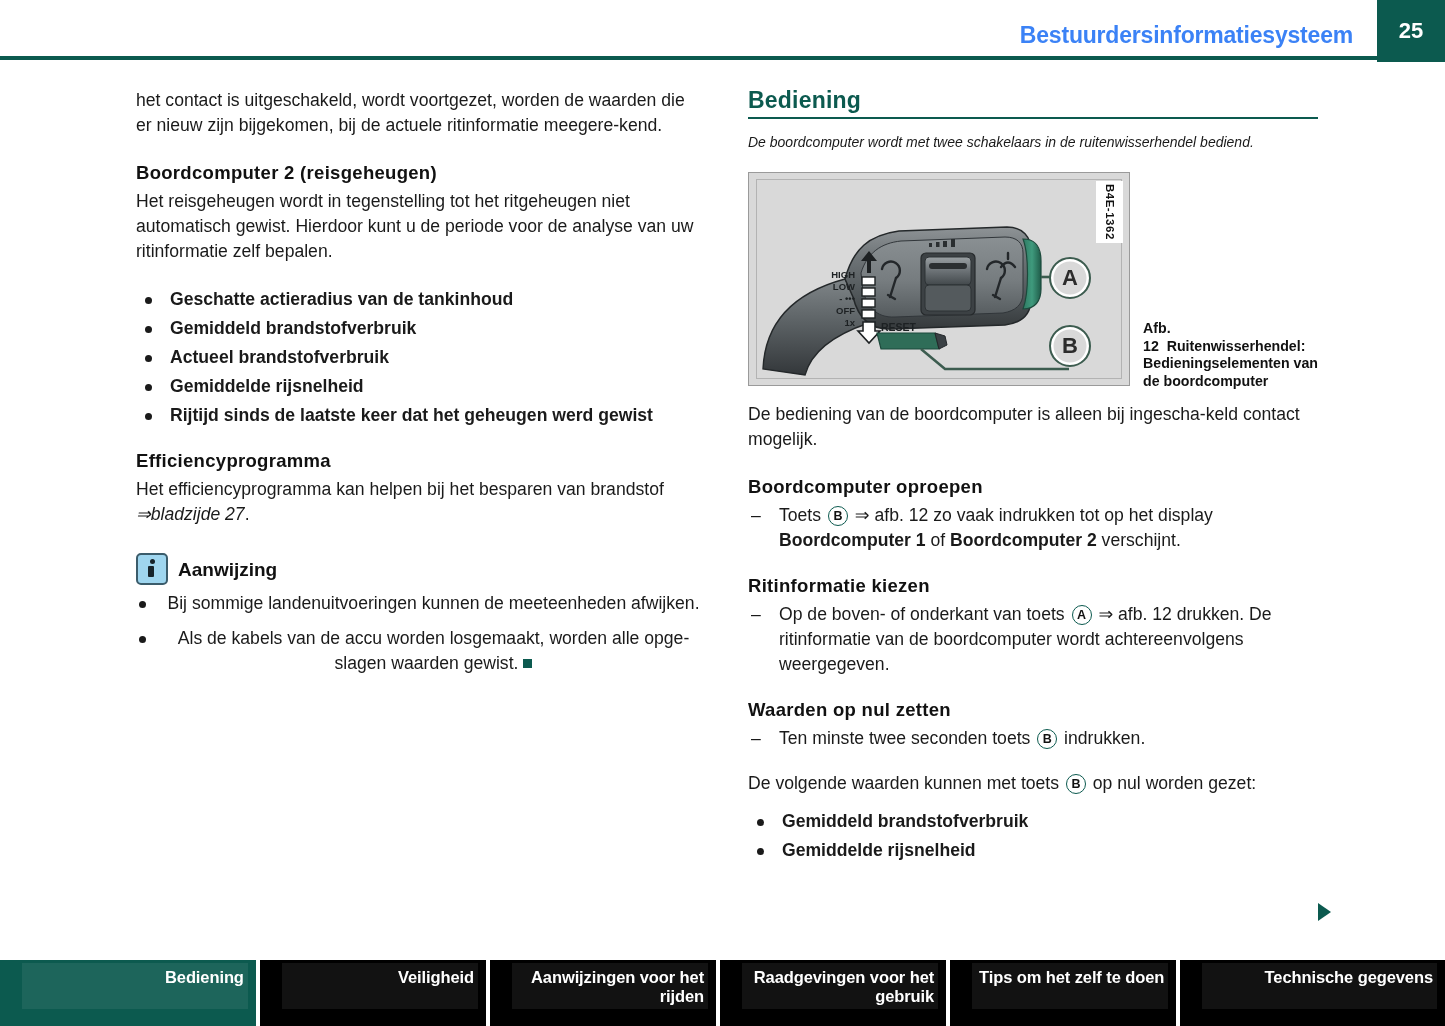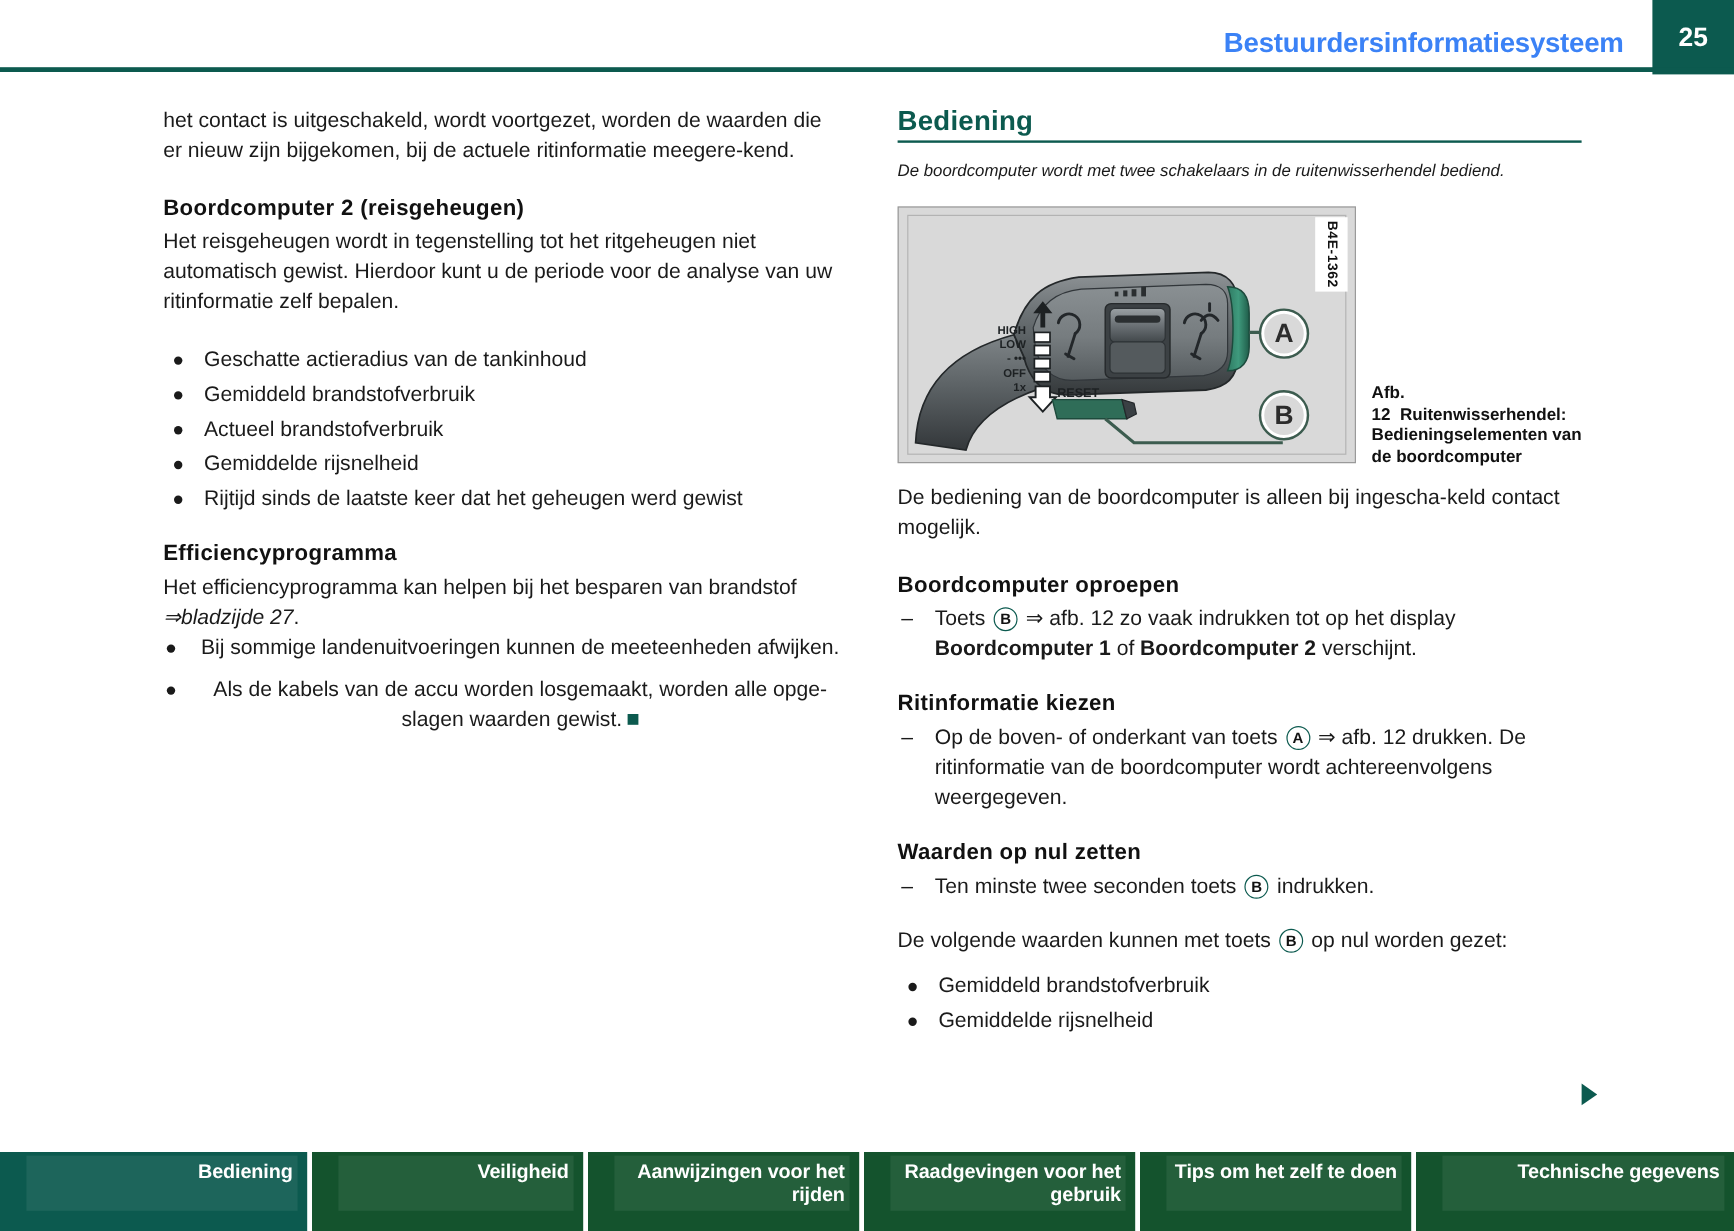--- a/index.html
+++ b/index.html
@@ -106,20 +106,21 @@
     margin-top: 10px;
     margin-bottom: 16px;
     color: #1a1a1a;
   }
 
   
   ul.bullets {
     list-style: none;
     margin: 0 0 20px 0;
     padding: 0;
+    font-weight: bold;
   }
   ul.bullets li {
     position: relative;
     padding-left: 34px;
     margin-bottom: 3px;
     line-height: 26px;
   }
   ul.bullets li::before {
     content: "";
     position: absolute;
@@ -315,21 +316,21 @@
   .footer {
     position: absolute;
     left: 0; bottom: 0;
     width: 1445px;
     height: 66px;
     display: flex;
   }
   .foot-tab {
     position: relative;
     height: 66px;
-    background: #14532d;
+    background: #000000;
     margin-right: 4px;
     overflow: hidden;
   }
   .foot-tab:last-child { margin-right: 0; }
   .foot-tab.active { background: #0c5a4f; }
   .foot-tab .tab-inner {
     position: absolute;
     left: 22px; top: 3px;
     right: 8px;
     height: 46px;
@@ -375,20 +376,27 @@
     <li>Geschatte actieradius van de tankinhoud</li>
     <li>Gemiddeld brandstofverbruik</li>
     <li>Actueel brandstofverbruik</li>
     <li>Gemiddelde rijsnelheid</li>
     <li>Rijtijd sinds de laatste keer dat het geheugen werd gewist</li>
   </ul>
 
   <h3 class="sub">Efficiencyprogramma</h3>
   <p class="para-tight"><span>Het efficiencyprogramma kan helpen bij het besparen van brandstof </span><span class="ital">⇒</span><span class="ital">bladzijde 27</span><span>.</span></p>
 
+  <div class="note-head">
+    <div class="icon-info">
+      <div class="i-dot"></div>
+      <div class="i-stem"></div>
+    </div>
+    <div class="note-title">Aanwijzing</div>
+  </div>
 
   <ul class="note-bullets">
     <li>Bij sommige landenuitvoeringen kunnen de meeteenheden afwijken.</li>
     <li><span>Als de kabels van de accu worden losgemaakt, worden alle opge-slagen waarden gewist.</span><span class="end-mark"></span></li>
   </ul>
 </div>
 
 <div class="col col-right">
 
   <h2 class="green-head">Bediening</h2>

